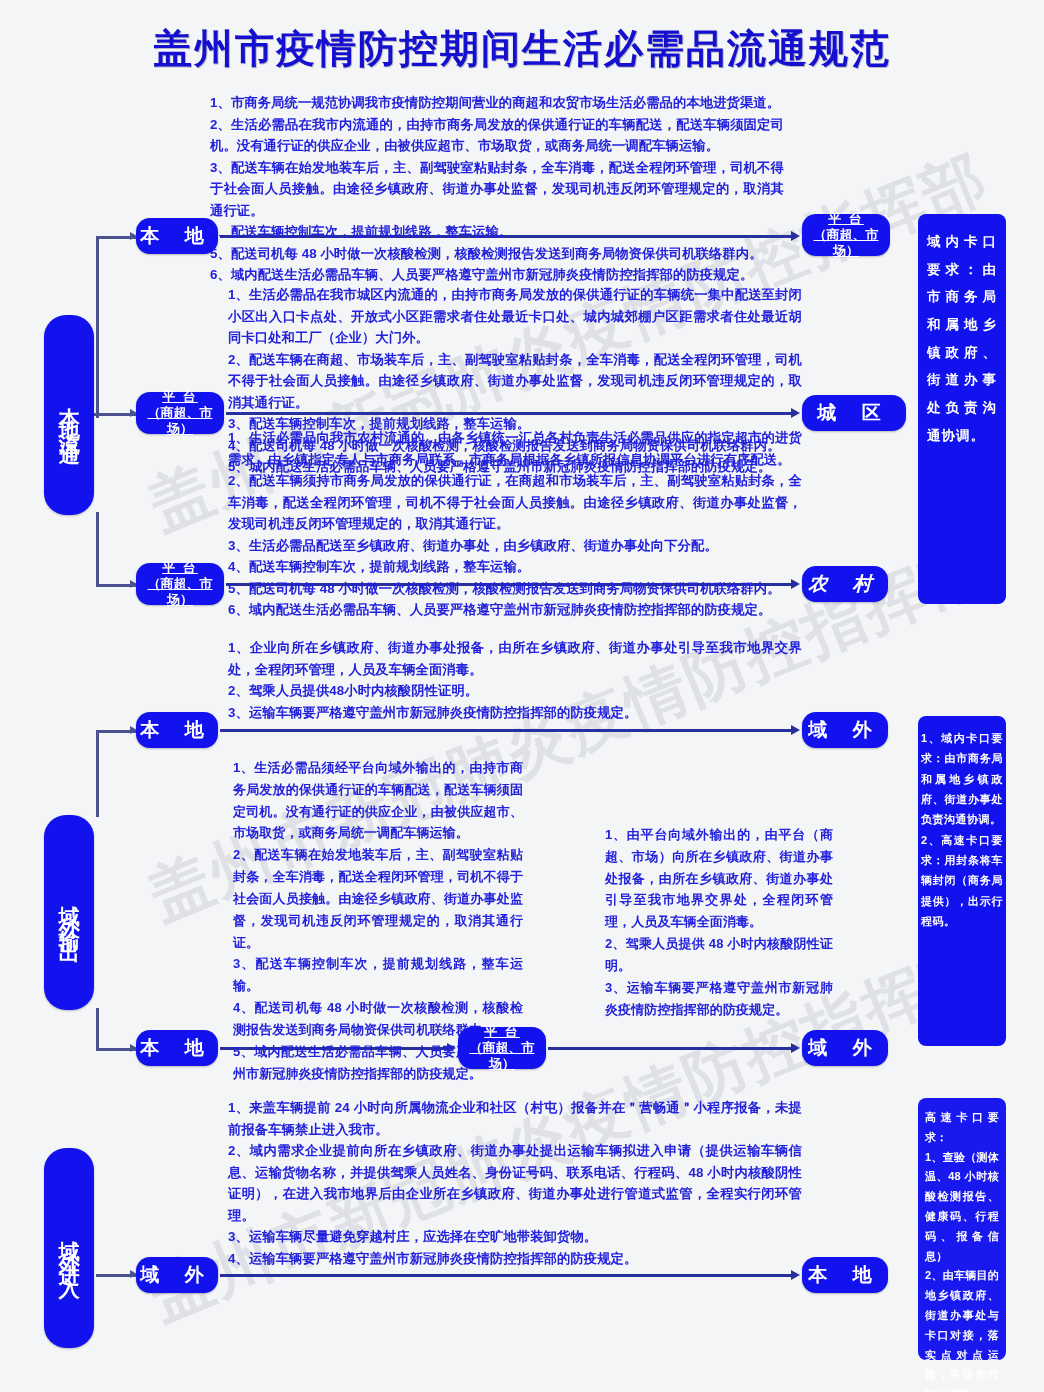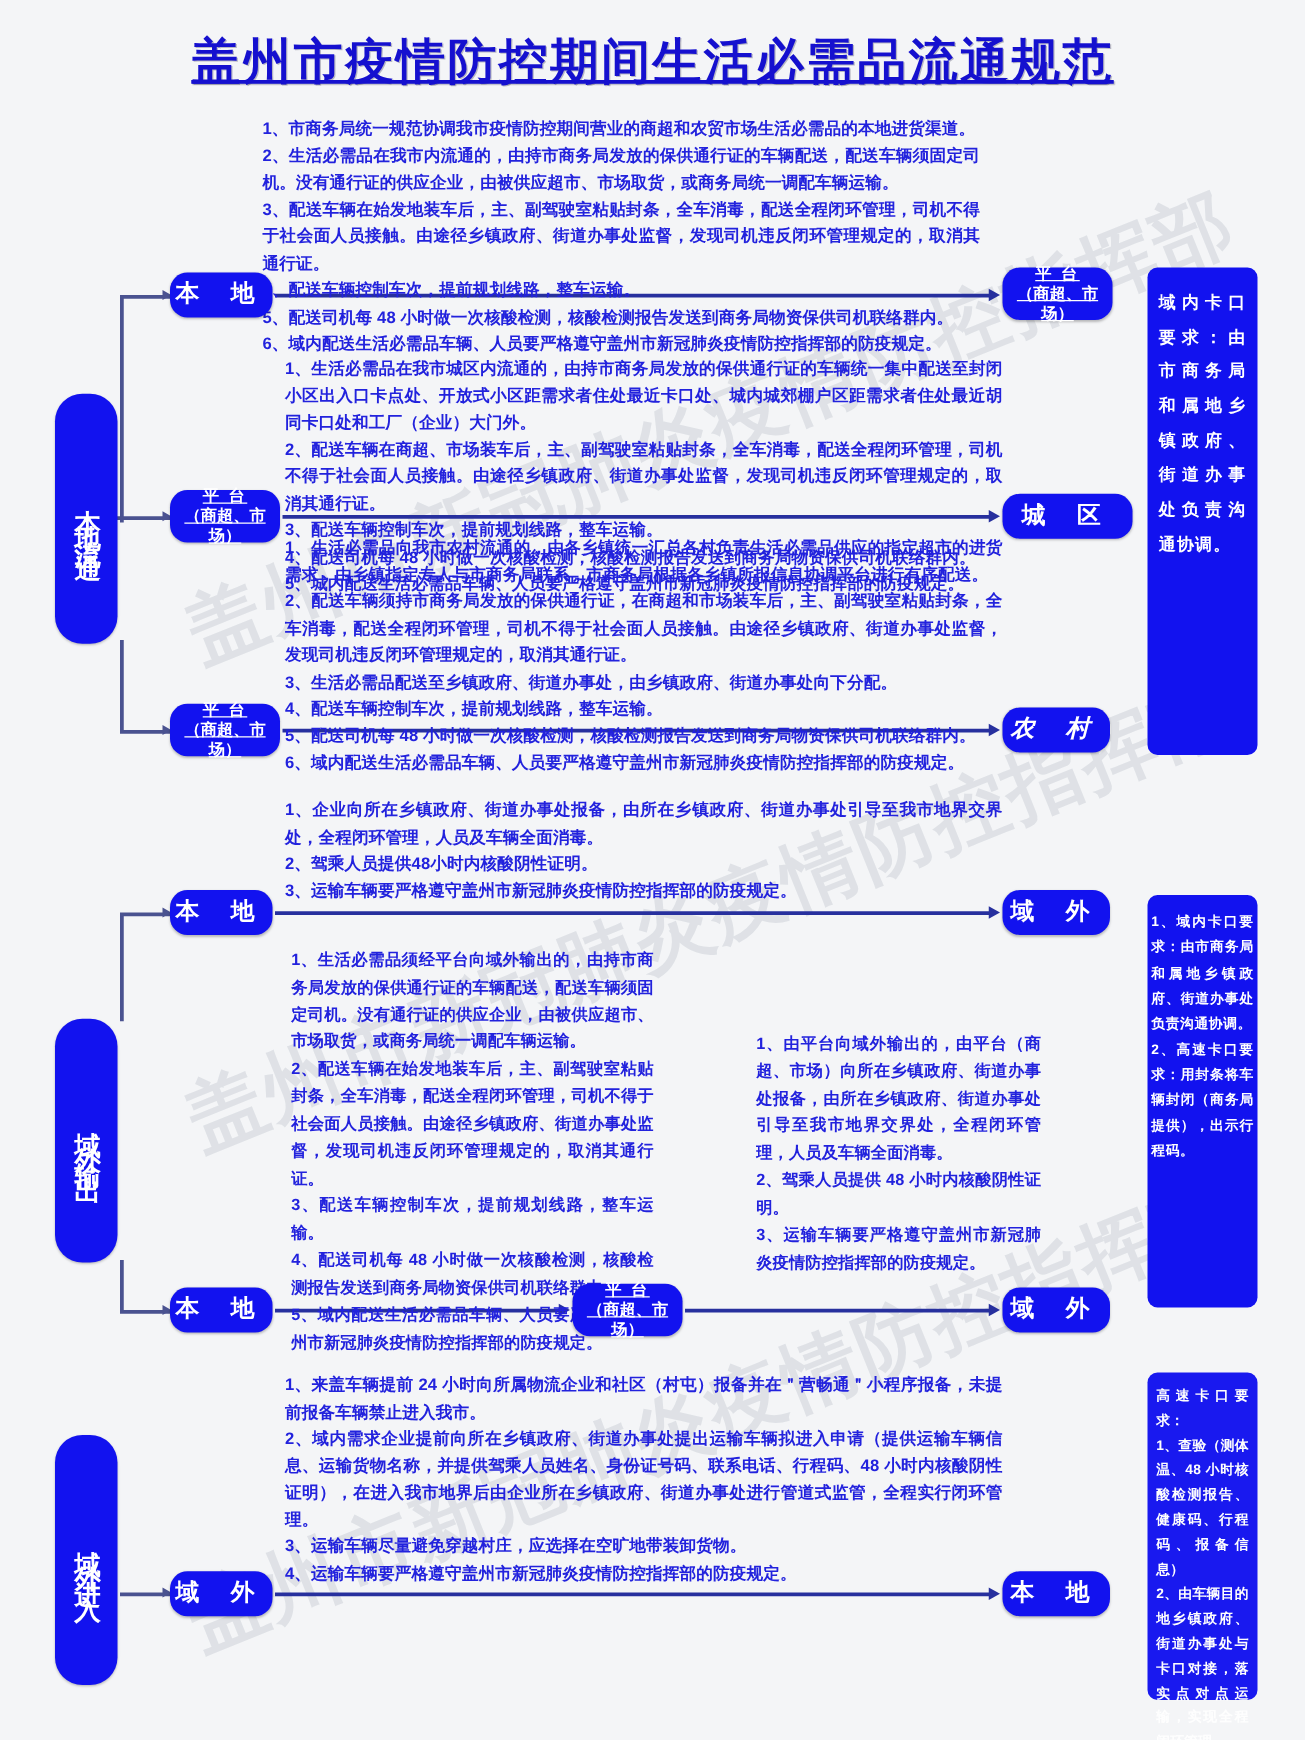--- a/index.html
+++ b/index.html
@@ -23,21 +23,20 @@
   .wm1{left:120px;top:300px;}
   .wm2{left:120px;top:690px;}
   .wm3{left:120px;top:1090px;}
 
   
   #title{
     position:absolute;left:0;top:22px;width:1044px;text-align:center;
     font-size:39px;font-weight:bold;color:#1510cf;
     letter-spacing:2px;z-index:5;
     text-shadow:1px 1px 0 rgba(0,0,40,.25);
-    text-decoration:underline;
   }
 
   
   .pill{
     position:absolute;z-index:6;
     background:#1212ef;color:#fff;border-radius:14px;
     display:flex;align-items:center;justify-content:center;
     text-align:center;font-weight:bold;
     box-shadow:0 1px 2px rgba(0,0,0,.25);
     line-height:1.25;

